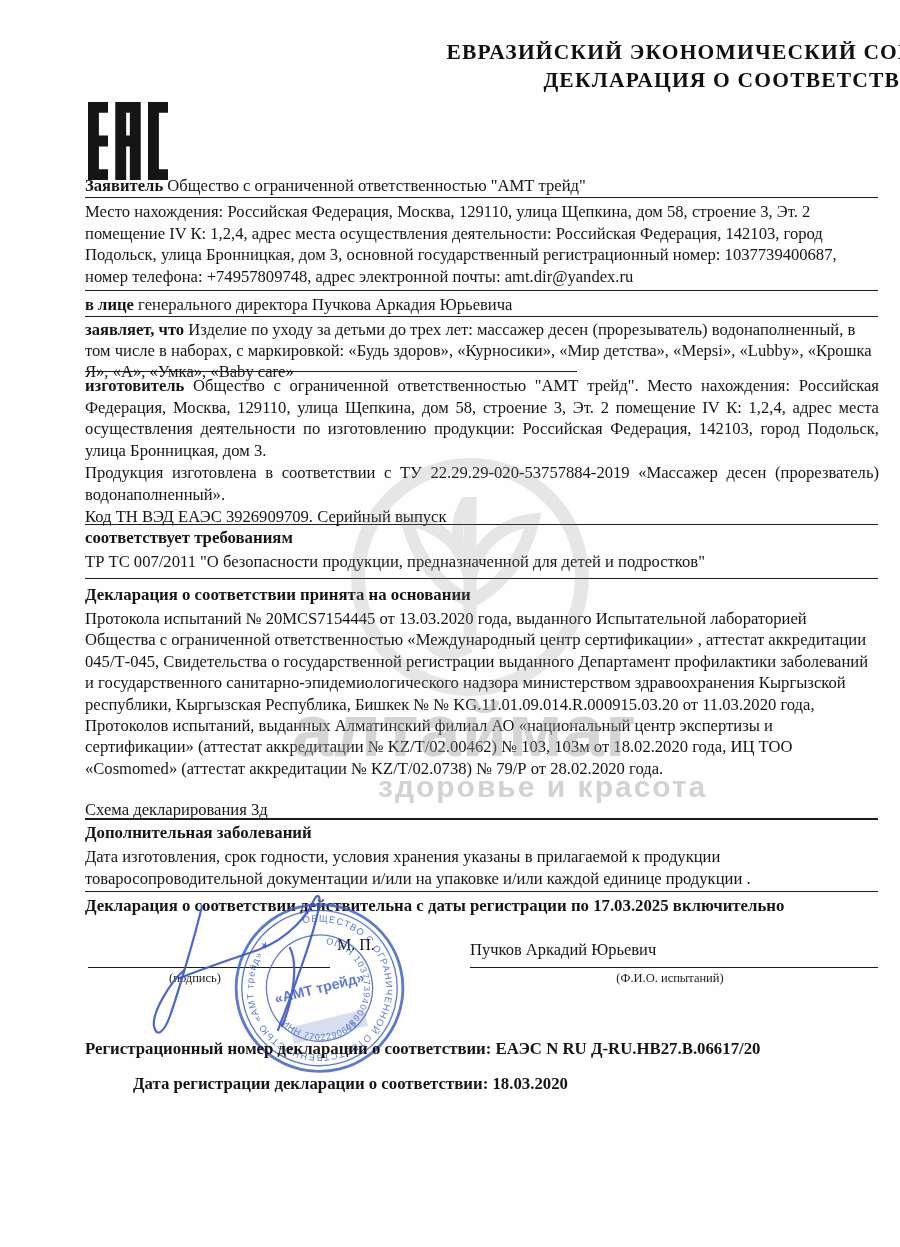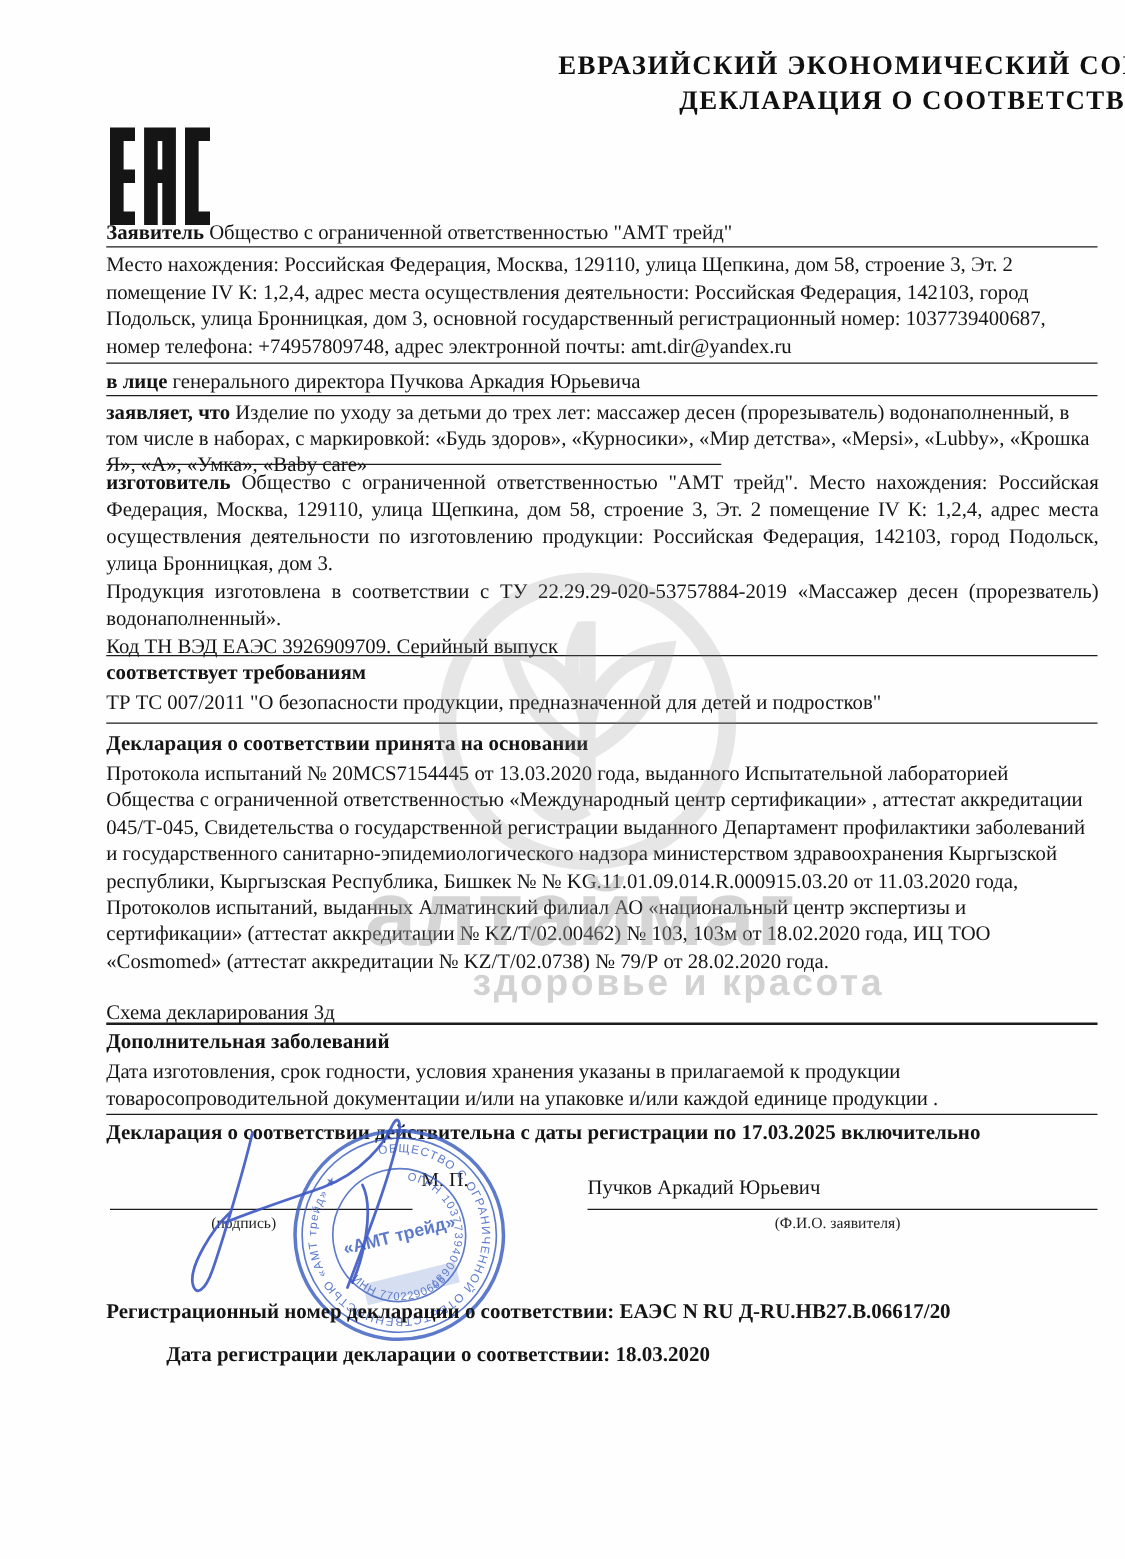--- a/index.html
+++ b/index.html
@@ -100,21 +100,21 @@
 
   <div class="abs body-text headline" style="top:895px;">Декларация о соответствии действительна с даты регистрации по 17.03.2025 включительно</div>
 
   <div class="abs" style="top:936px;left:337px;">
     <span class="mp">М. П.</span>
   </div>
   <div class="abs sigline" style="top:967px;left:88px;width:242px;"></div>
   <div class="abs caption" style="top:971px;left:125px;width:140px;">(подпись)</div>
   <div class="abs signame" style="top:940px;left:470px;width:400px;">Пучков Аркадий Юрьевич</div>
   <div class="abs sigline" style="top:967px;left:470px;width:408px;"></div>
-  <div class="abs caption" style="top:971px;left:470px;width:400px;">(Ф.И.О. заявителя)</div>
+  <div class="abs caption" style="top:971px;left:470px;width:400px;">(Ф.И.О. испытаний)</div>
 
   <div class="abs stamp-wrap" style="top:898px;left:230px;opacity:.82;transform:rotate(-14deg);">
     <svg width="180" height="180" viewBox="0 0 190 190">
       <defs>
         <path id="ringPath" d="M95,25 a70,70 0 1 1 -0.02,0"></path>
         <path id="ogrnPath" d="M95,48 a47,47 0 1 1 -0.02,0"></path>
         <path id="innPath" d="M40,95 A55,55 0 0 0 150,95"></path>
       </defs>
       <g fill="none" stroke="#3c5fc0">
         <circle cx="95" cy="95" r="88" stroke-width="3"></circle>

